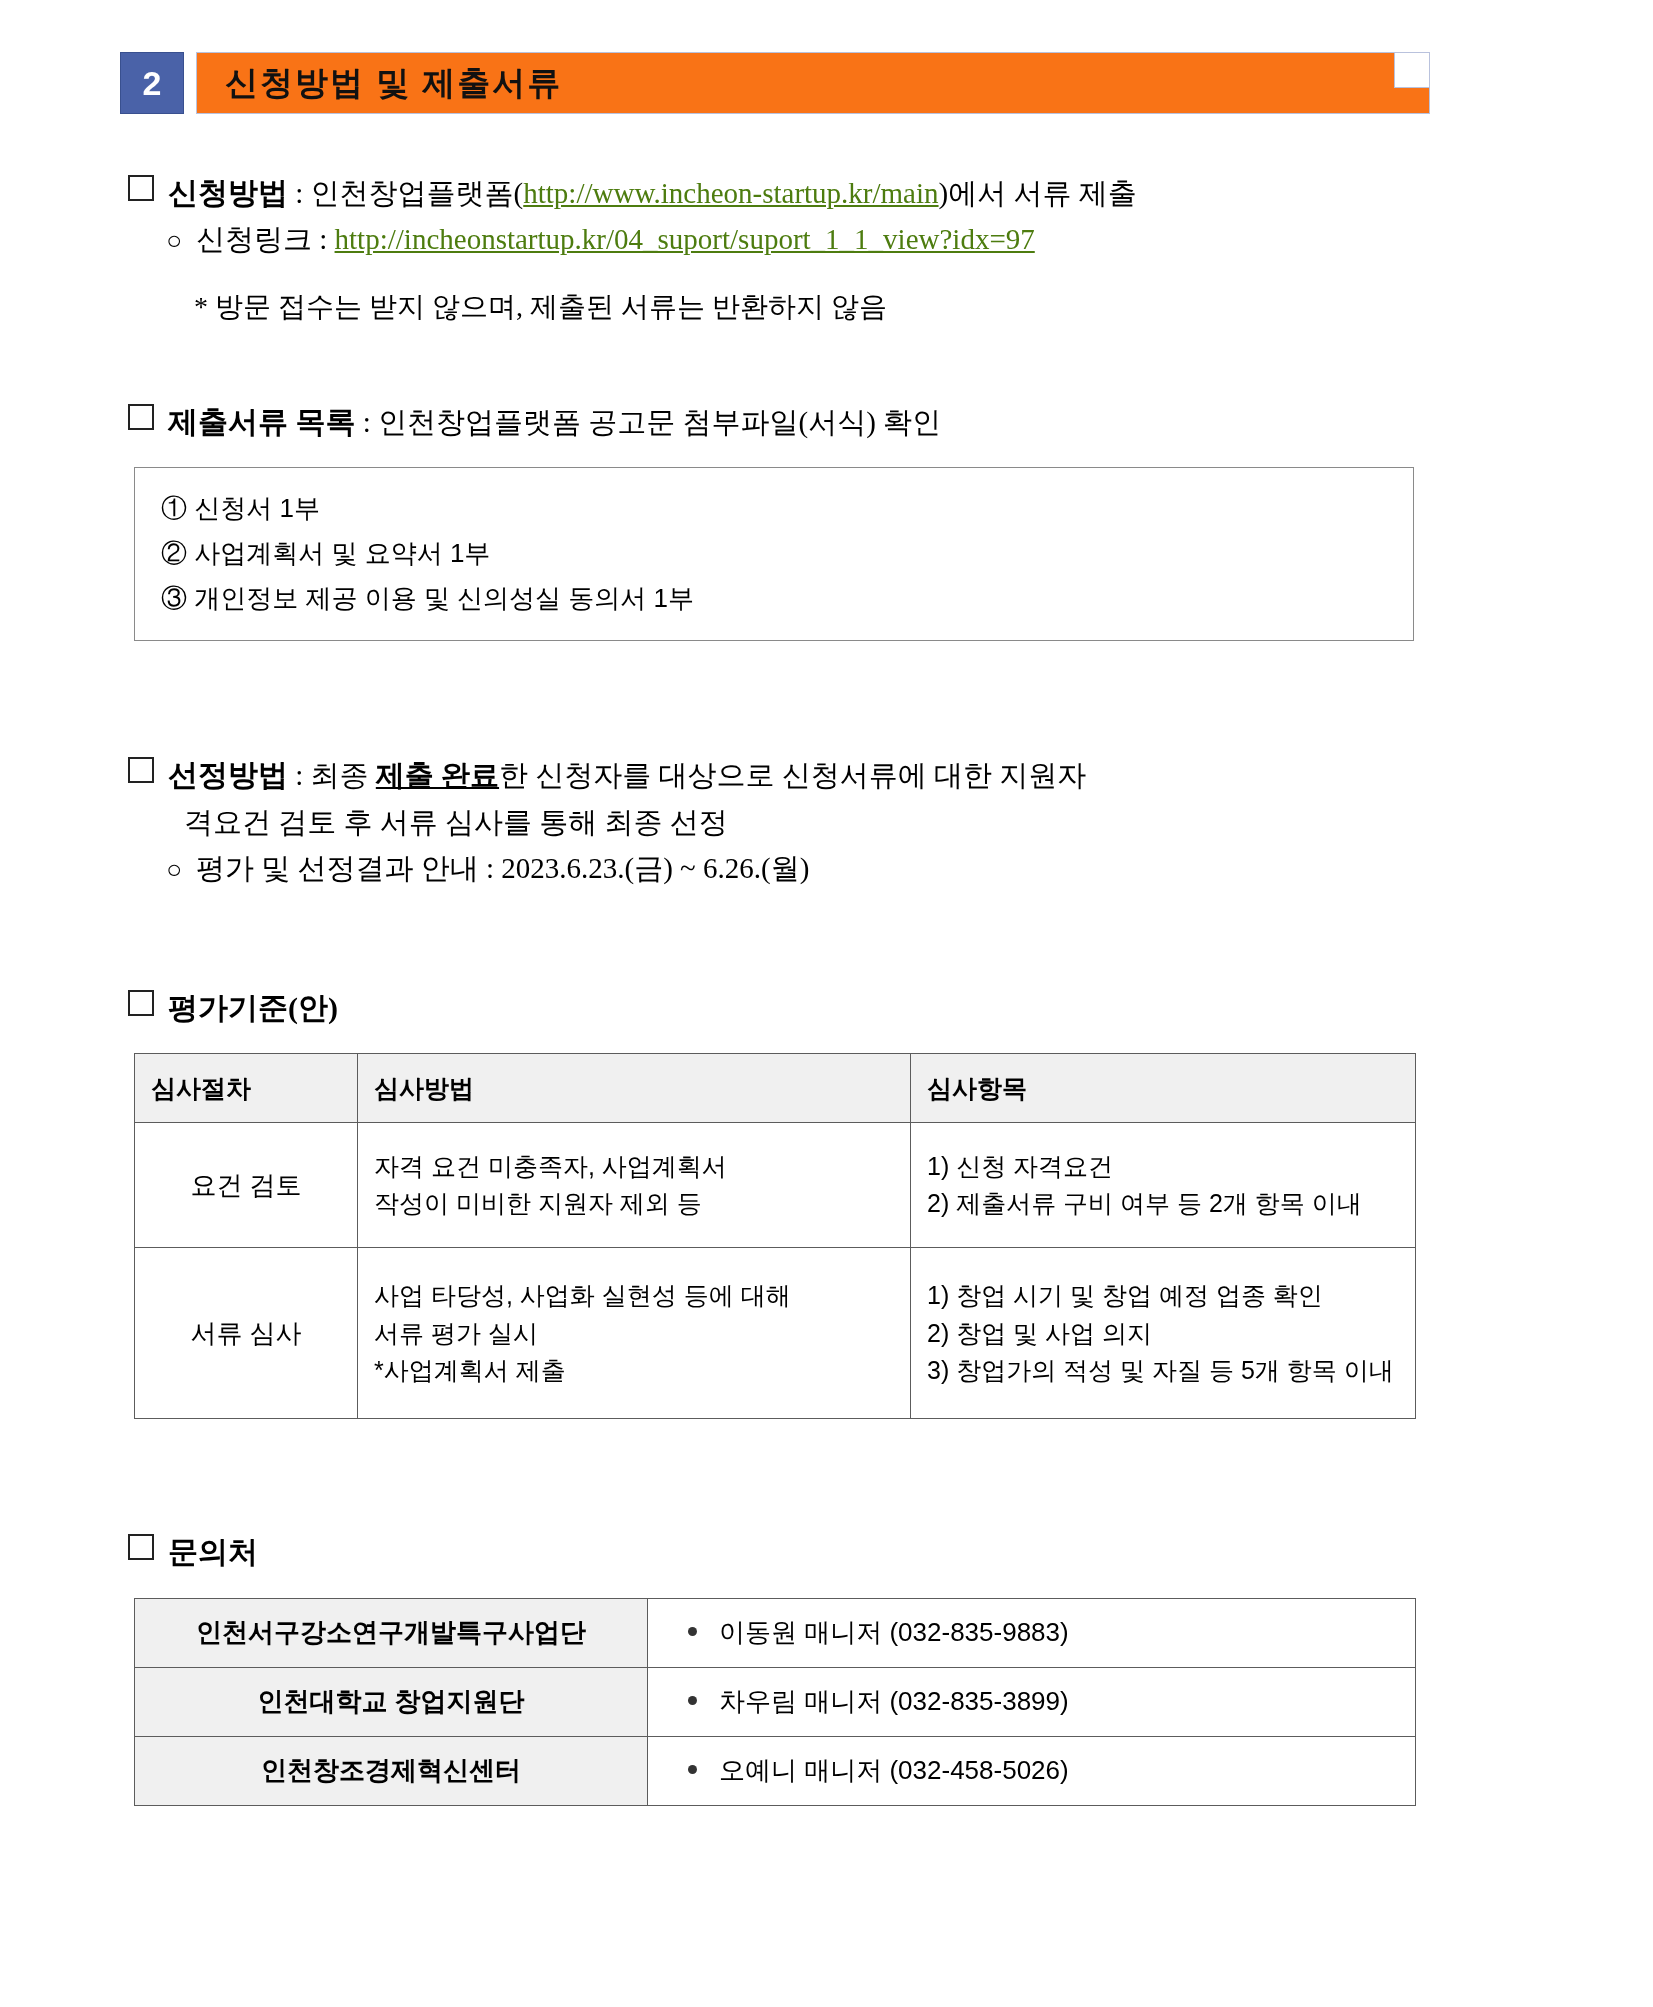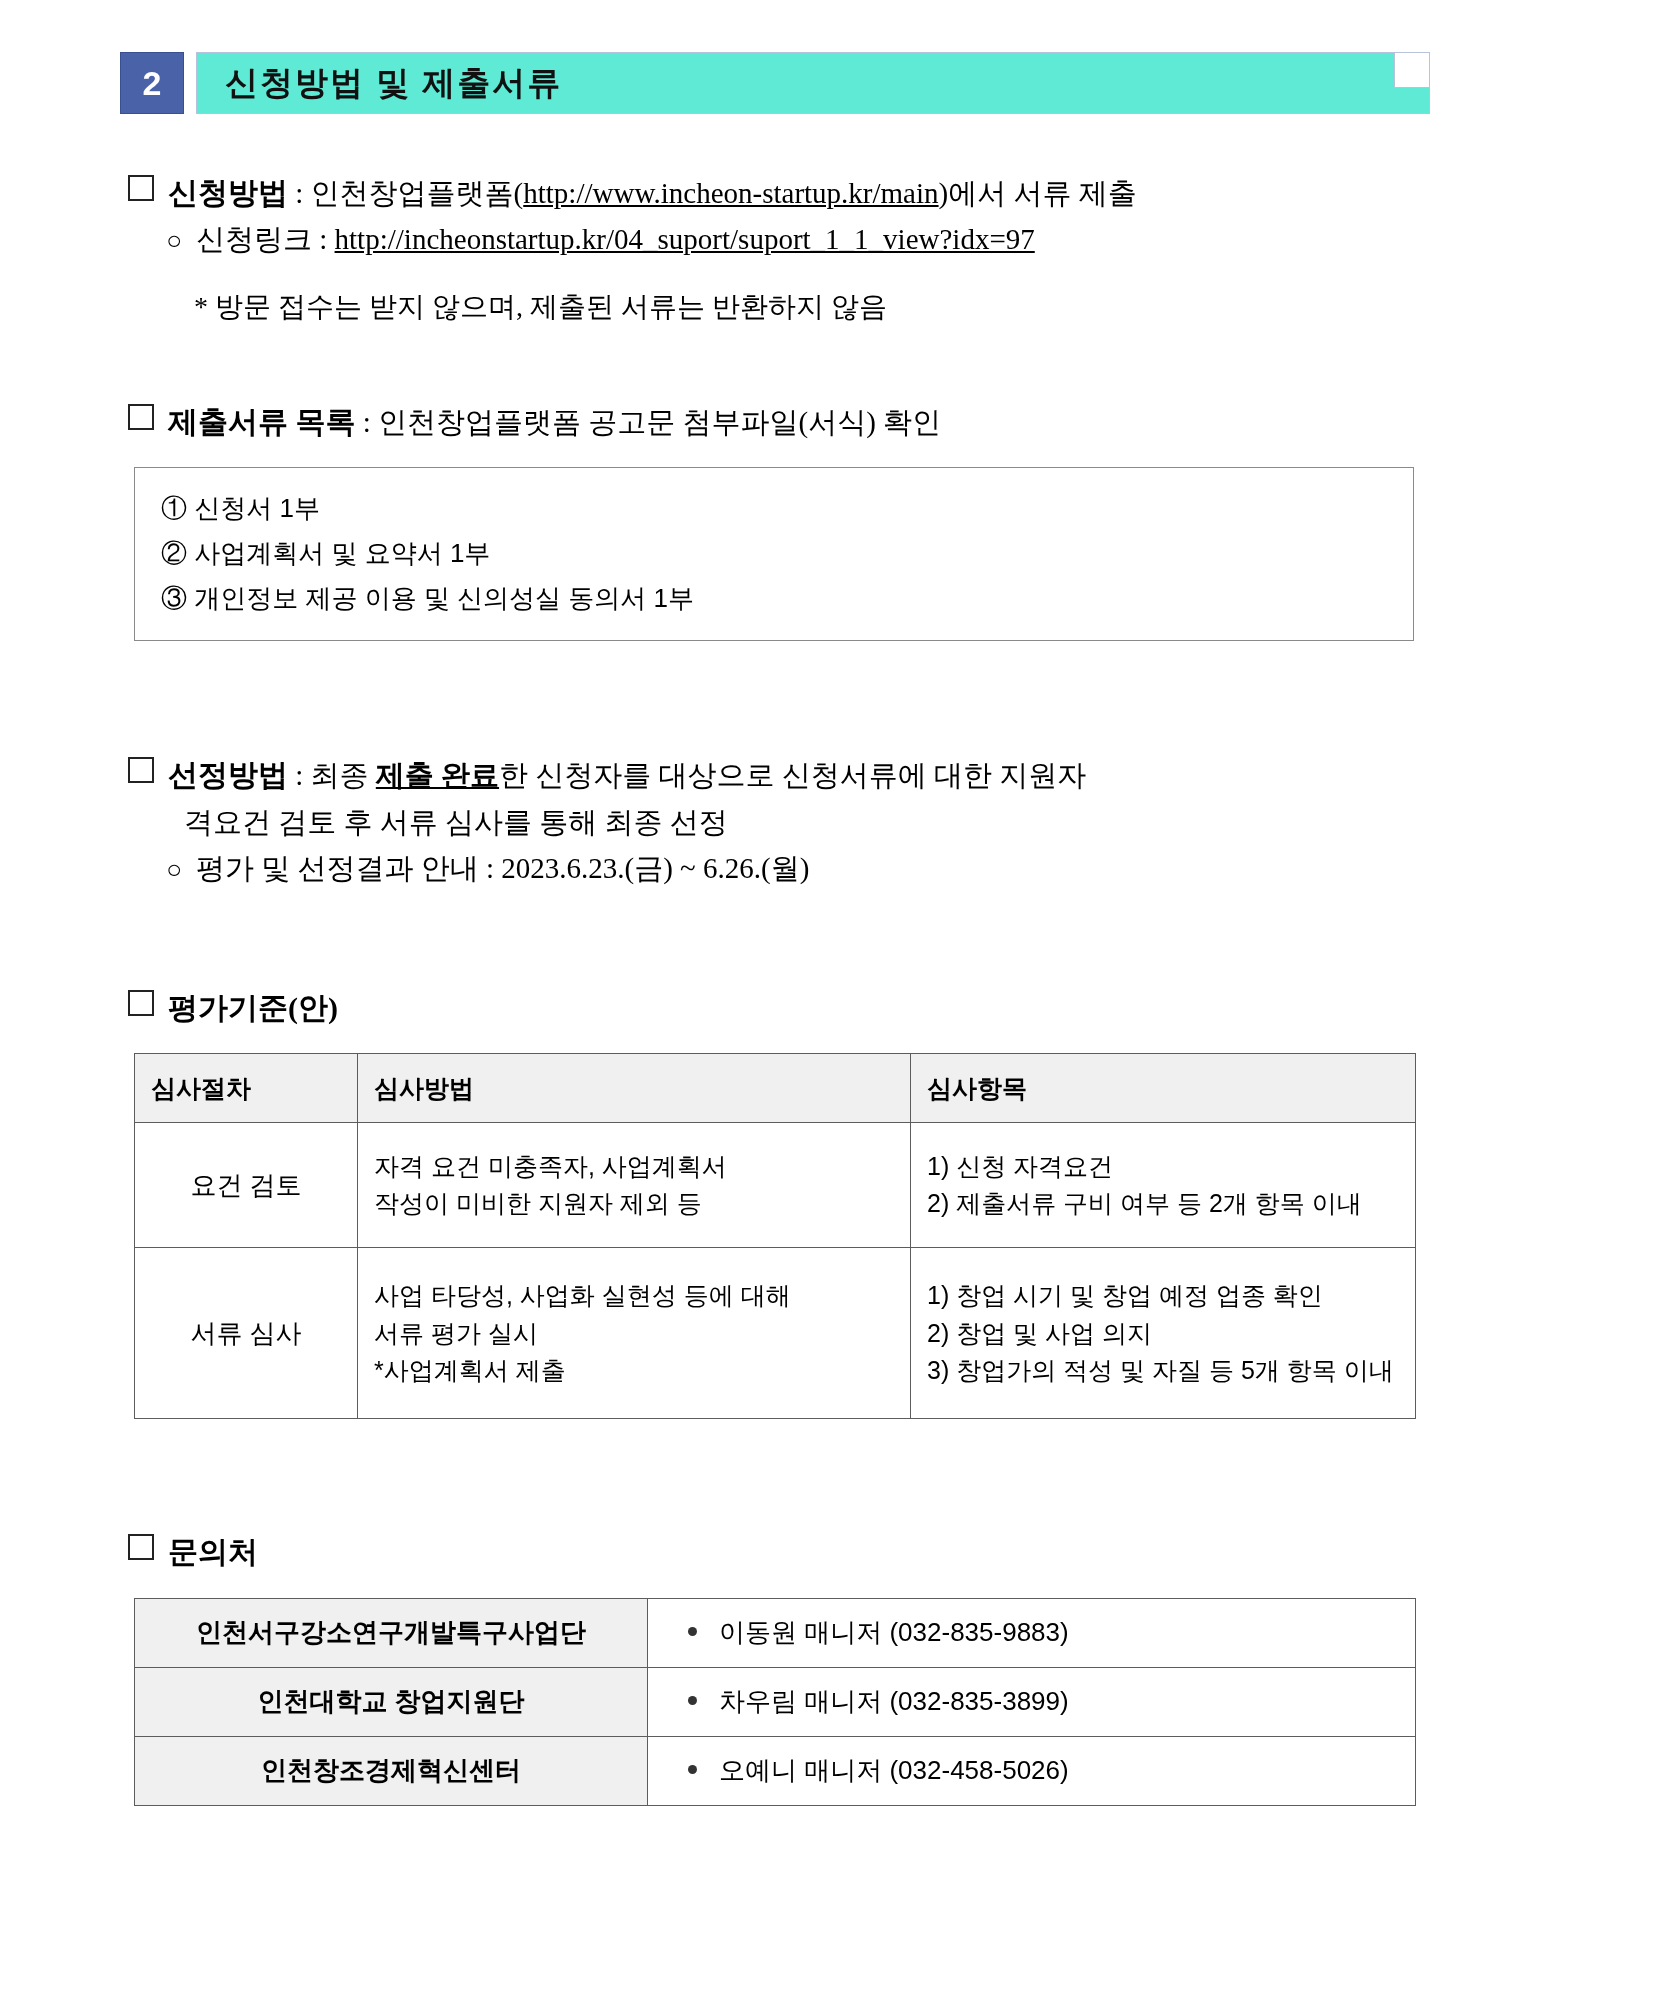--- a/index.html
+++ b/index.html
@@ -38,21 +38,21 @@
     font-size: 34px;
     font-weight: bold;
     display: flex;
     align-items: center;
     justify-content: center;
     border: 1px solid #39508f;
   }
   .section-title-wrap {
     flex: 1;
     margin-left: 12px;
-    background: #5eead4;
+    background: #f97316;
     border: 1px solid #b9c2dd;
     position: relative;
     display: flex;
     align-items: center;
     padding-left: 28px;
     overflow: hidden;
   }
   .section-title-wrap .fold {
     position: absolute;
     top: 0;
@@ -95,21 +95,21 @@
   .circ {
     display: inline-block;
     width: 24px;
     text-align: center;
     font-size: 26px;
     margin-right: 10px;
   }
   .indent1 { margin-left: 34px; }
   .indent2 { margin-left: 66px; }
   a.link {
-    color: #000000;
+    color: #4d7c0f;
   }
   .note { font-size: 28px; }
 
   
   .docs-box {
     margin: 22px 0 0 34px;
     width: 1280px;
     border: 1px solid #8a8a8a;
     padding: 18px 26px 20px 26px;
     box-sizing: border-box;

